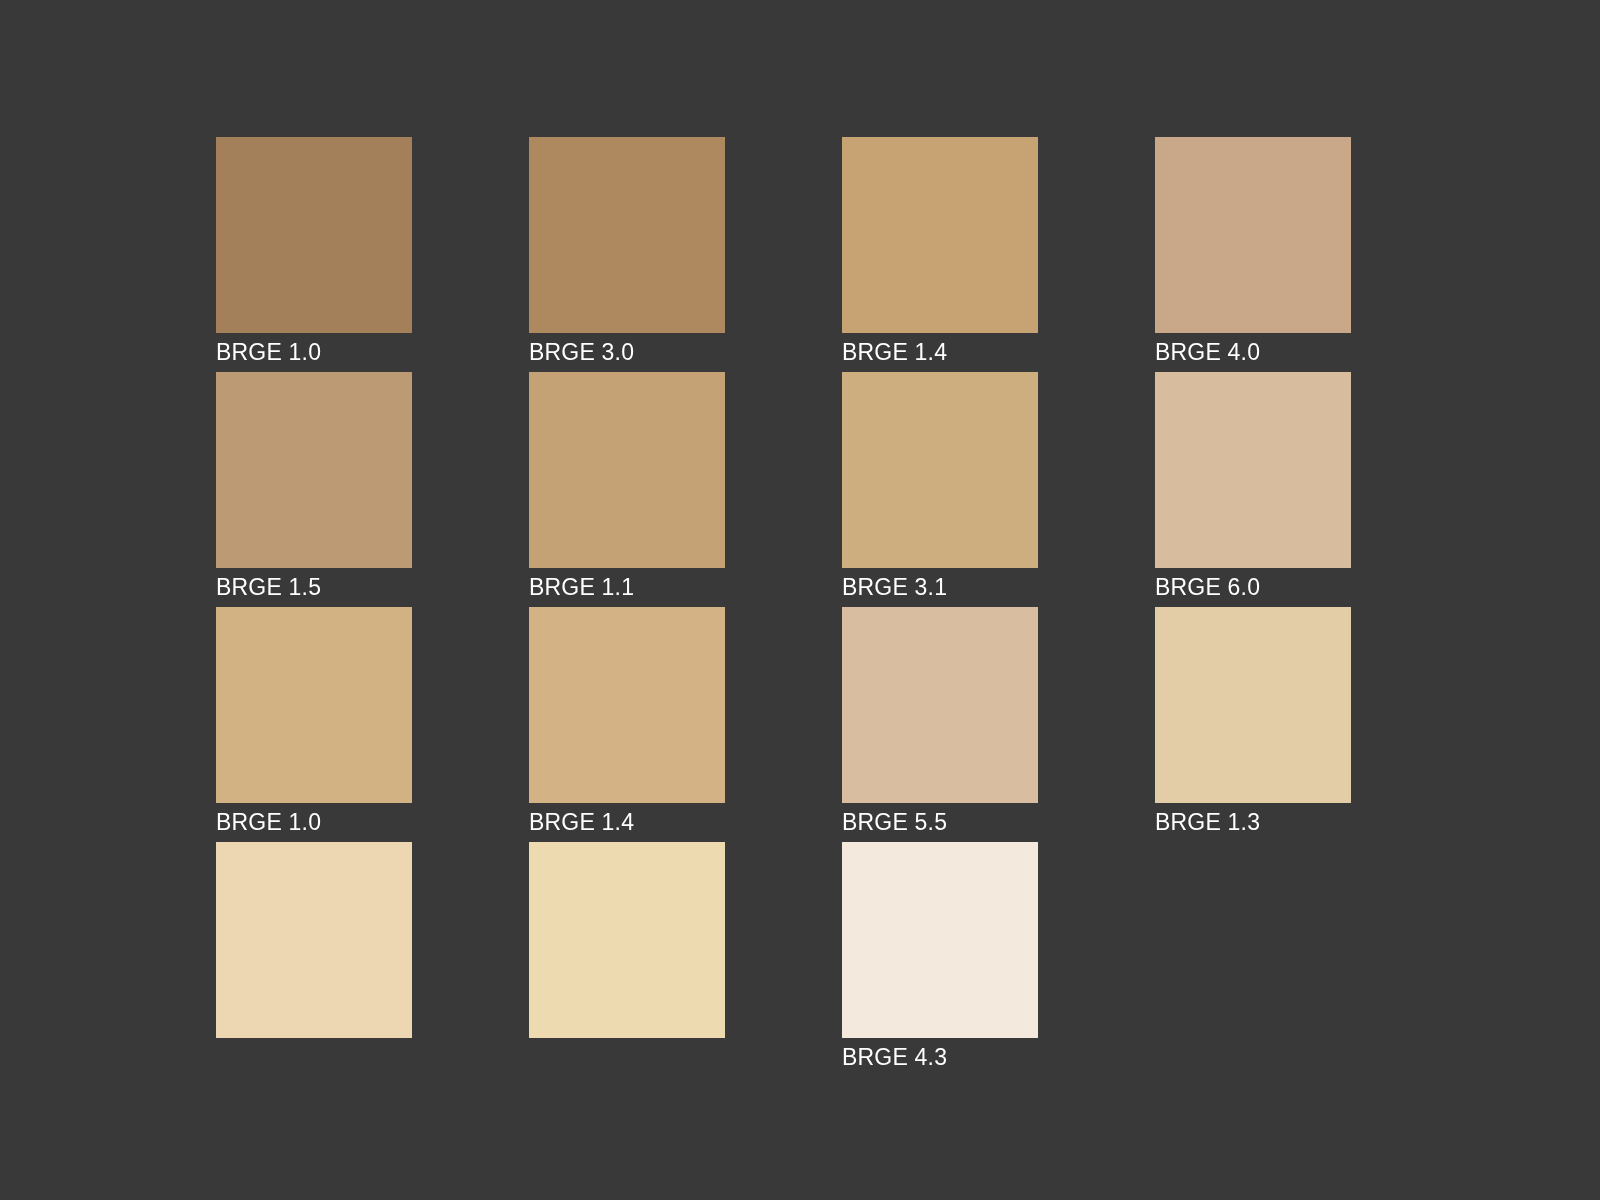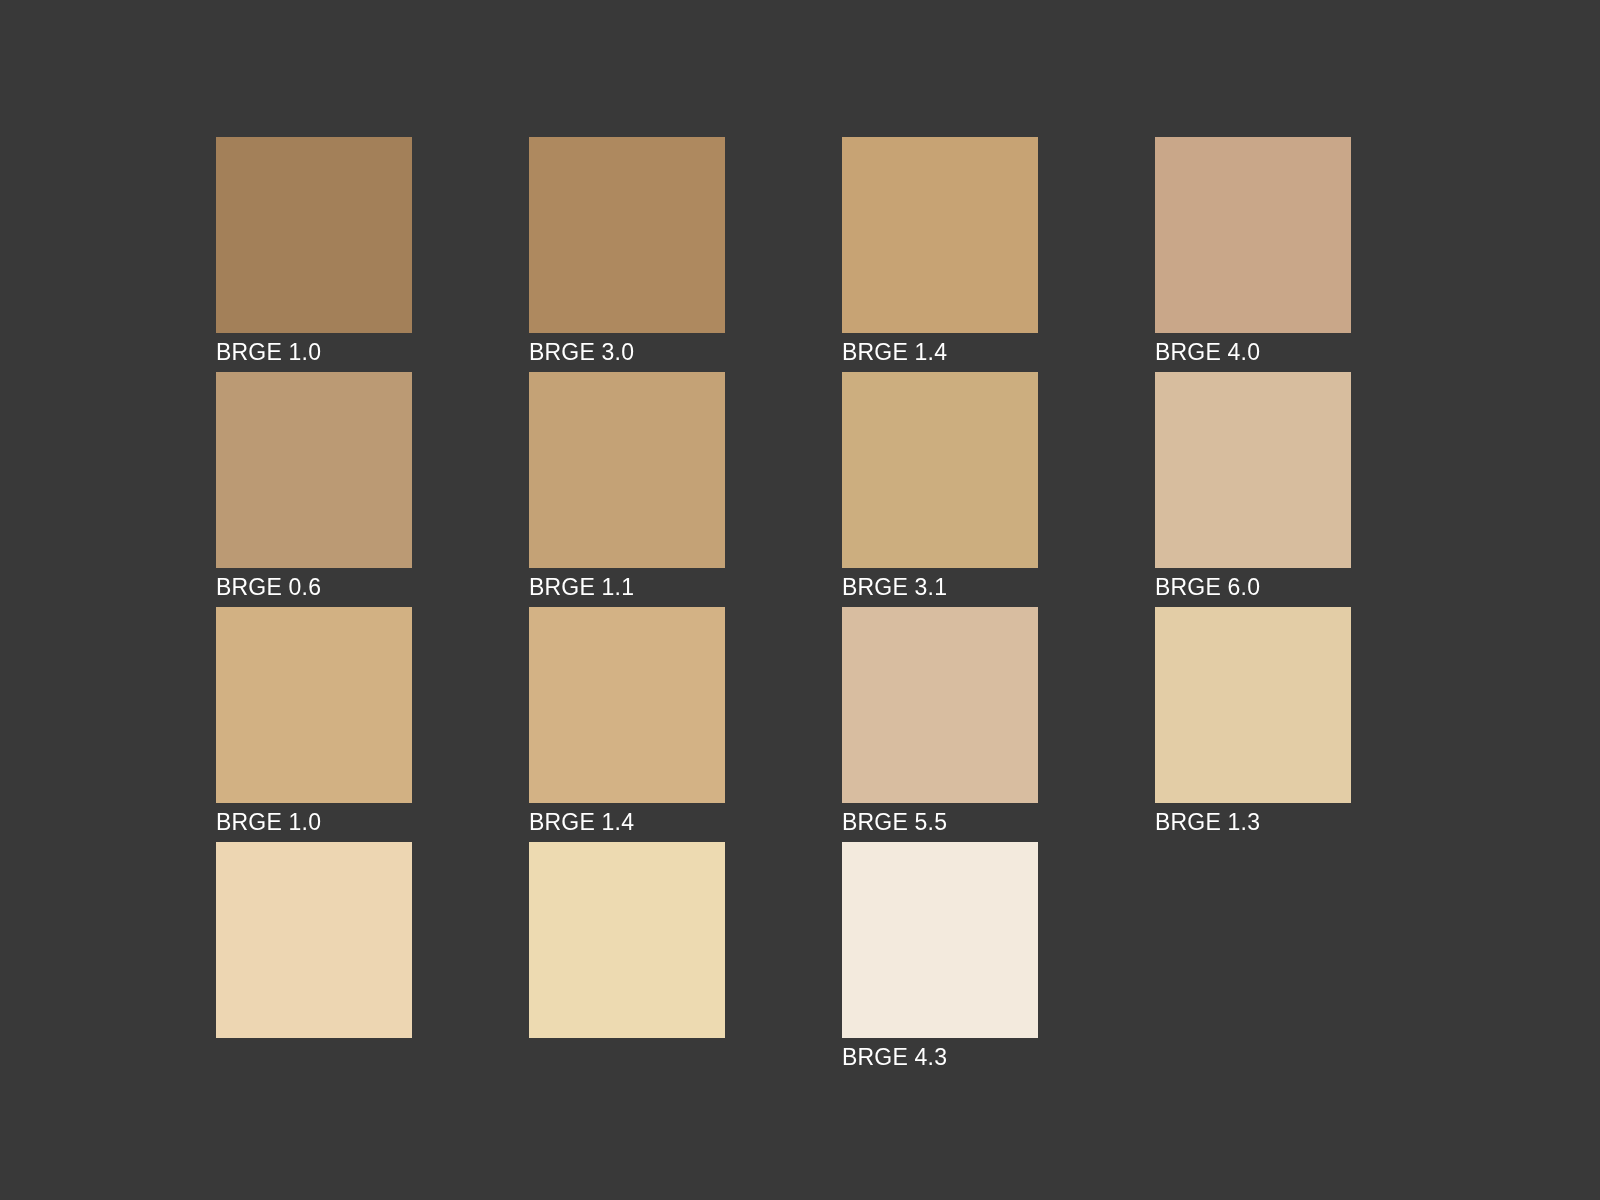--- a/index.html
+++ b/index.html
@@ -70,21 +70,21 @@
       <div class="swatch-cell">
         <div class="swatch-chip" style="background: rgb(199, 163, 116);"></div>
         <div class="swatch-label">BRGE 1.4</div>
       </div>
       <div class="swatch-cell">
         <div class="swatch-chip" style="background: rgb(201, 167, 137);"></div>
         <div class="swatch-label">BRGE 4.0</div>
       </div>
       <div class="swatch-cell">
         <div class="swatch-chip" style="background: rgb(187, 154, 116);"></div>
-        <div class="swatch-label">BRGE 0.6</div>
+        <div class="swatch-label">BRGE 1.5</div>
       </div>
       <div class="swatch-cell">
         <div class="swatch-chip" style="background: rgb(196, 162, 118);"></div>
         <div class="swatch-label">BRGE 1.1</div>
       </div>
       <div class="swatch-cell">
         <div class="swatch-chip" style="background: rgb(204, 174, 127);"></div>
         <div class="swatch-label">BRGE 3.1</div>
       </div>
       <div class="swatch-cell">

